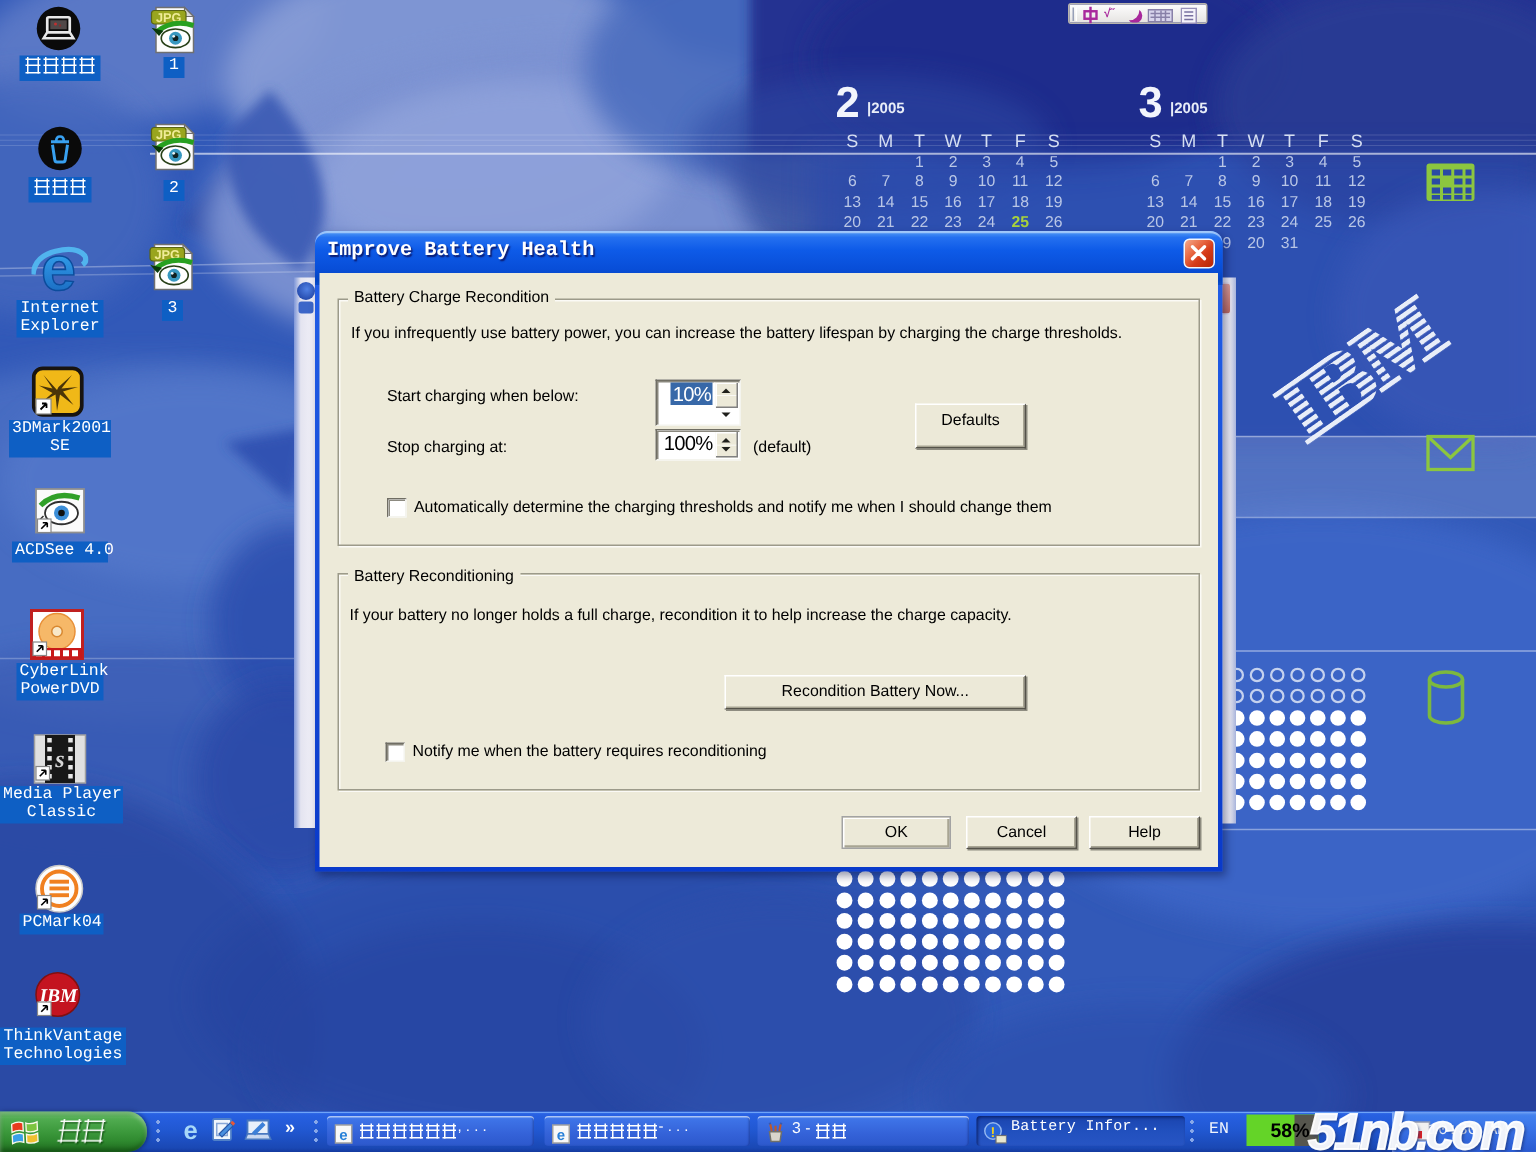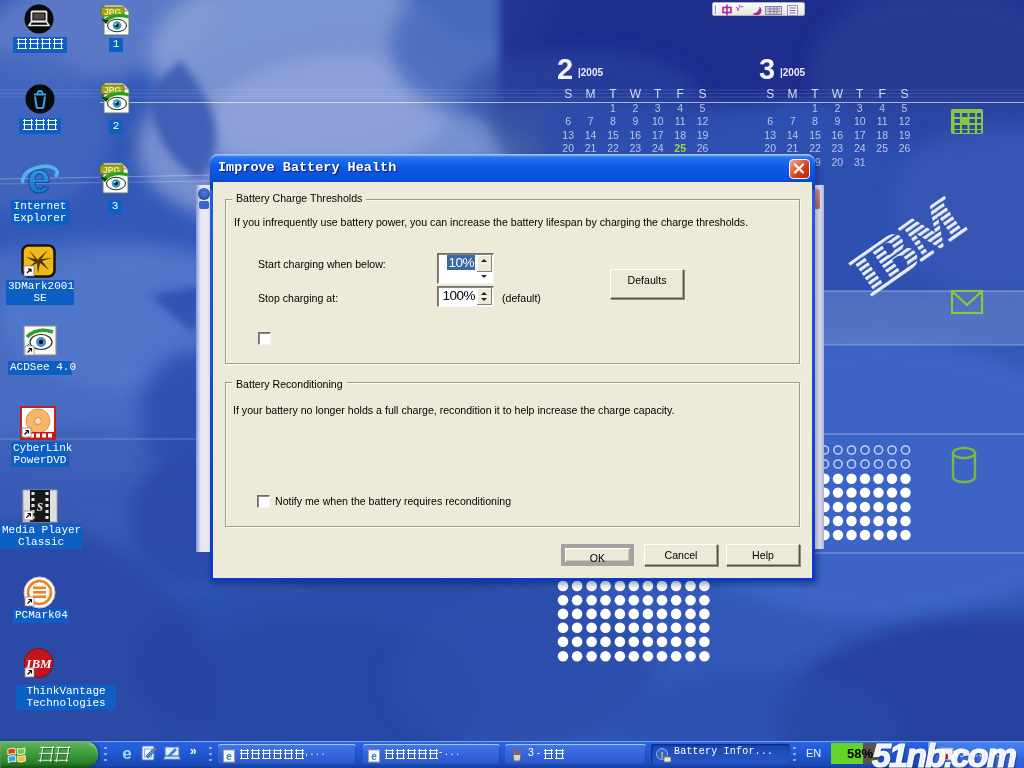--- a/index.html
+++ b/index.html
@@ -232,21 +232,21 @@
 <circle cx="662" cy="656.3" r="5.3"></circle>
 <circle cx="676.1" cy="656.3" r="5.3"></circle>
 <circle cx="690.5" cy="656.3" r="5.3"></circle>
 <circle cx="704.4" cy="656.3" r="5.3"></circle>
 </g>
 </svg>
 <style>
 .gb{position:absolute;border:1px solid #9C9A8A;box-shadow:1px 1px 0 rgba(255,255,255,.75),inset 1px 1px 0 rgba(255,255,255,.75)}
 .gl{position:absolute;background:#EDEAD9;padding:0 4px;font-size:10.6px}
 .btn{position:absolute;background:#ECE9D8;border:1px solid;border-color:#FFFFFF #55534A #55534A #FFFFFF;box-shadow:inset -1px -1px 0 #A8A593,1px 1px 0 rgba(64,62,54,.55);text-align:center;font-size:10.6px;line-height:20px;color:#000}
-.btn.dfl{border:4px solid #a3a3a3;box-shadow:inset 1px 1px 0 #fff,inset -1.5px -1.5px 0 #A8A593}
+.btn.dfl{border:1px solid #a3a3a3;box-shadow:inset 1px 1px 0 #fff,inset -1.5px -1.5px 0 #A8A593}
 .spin{position:absolute;background:#fff;border:1px solid;border-color:#706E64 #F4F4EE #F4F4EE #706E64;box-shadow:inset 1px 1px 0 #8A887E;font-size:13.5px;line-height:18px;text-align:right;padding-right:18px;letter-spacing:-0.5px}
 .spin:after{content:"";position:absolute;right:1px;top:1px;width:15px;height:17px;background:
 linear-gradient(#ECE9D8,#ECE9D8),linear-gradient(#ECE9D8,#ECE9D8);
 background-size:15px 8.5px;background-position:0 0,0 9px;background-repeat:no-repeat;
 border-left:1px solid #fff;
 box-shadow:inset -1px -1px 0 #808080,inset 1px 1px 0 #fff}
 .spin b{position:absolute;right:6px;width:0;height:0;border-left:3px solid transparent;border-right:3px solid transparent;z-index:3}
 .spin b.u{top:5px;border-bottom:3.5px solid #20201C}
 .spin b.d{bottom:5px;border-top:3.5px solid #20201C}
 .cb{position:absolute;width:13px;height:13px;background:#fff;border:1px solid;border-color:#706E64 #F4F4EE #F4F4EE #706E64;box-shadow:inset 1px 1px 0 #8C8A80}
@@ -501,21 +501,21 @@
 <path d="M4.5,27.5 L8.5,23.5 M8.5,23.5 L8.5,26.5 M8.5,23.5 L5.5,23.5" stroke="#000" stroke-width="1.1" fill="none"></path>
 </svg>
 <div class="lbl" style="left:13px;top:609px;width:56px">PCMark04</div>
 
 <svg class="abs" style="left:22px;top:647px" width="33" height="34">
 <circle cx="16.5" cy="16" r="14.5" fill="#C41420" stroke="#801010" stroke-width="1"></circle>
 <text x="17" y="21" text-anchor="middle" font-size="13" font-weight="bold" font-style="italic" fill="#fff" font-family="'Liberation Serif',serif">IBM</text>
 <rect x="3" y="21" width="9" height="9" fill="#fff" stroke="#888" stroke-width="0.8"></rect>
 <path d="M5.5,27.5 L9.5,23.5 M9.5,23.5 L9.5,26.5 M9.5,23.5 L6.5,23.5" stroke="#000" stroke-width="1.1" fill="none"></path>
 </svg>
-<div class="lbl" style="left:16px;top:685px;width:100px">ThinkVantage
+<div class="lbl" style="left:0px;top:685px;width:84px">ThinkVantage
 Technologies
 </div>
 <svg class="abs" style="left:100px;top:4px" width="33" height="32">
 <path d="M4,1 L23,1 L29,7 L29,31 L4,31 Z" fill="#FCFCFC" stroke="#707070" stroke-width="1"></path>
 <path d="M23,1 L23,7 L29,7 Z" fill="#D8D8D8" stroke="#707070" stroke-width="0.8"></path>
 <rect x="1" y="3" width="23" height="9" rx="2" fill="#99A51E" stroke="#5A6414" stroke-width="0.8"></rect>
 <text x="12.5" y="10.5" text-anchor="middle" font-size="8.5" font-weight="bold" fill="#F0EC98" font-family="'Liberation Sans',sans-serif">JPG</text>
 <path d="M4,17.5 Q15,8.5 29,13" fill="none" stroke="#28A020" stroke-width="3.4"></path>
 <path d="M6,20 L1,14.5 L9,16.5 Z" fill="#0A3A0A"></path>
 <ellipse cx="17" cy="21.5" rx="9.5" ry="6.2" fill="#fff" stroke="#284018" stroke-width="1.1"></ellipse>
@@ -561,32 +561,34 @@
  <div class="abs" style="left:0;top:0;width:605px;height:36px;border-radius:8px 8px 0 0;background:linear-gradient(#58A0F6 0%,#2470F0 12%,#0E5BE8 35%,#084ED8 70%,#0344C2 92%,#0A4ECC 100%);box-shadow:inset 0 1.5px 0 rgba(255,255,255,.45)">
   <div style="position:absolute;left:8px;top:6px;font-family:'Liberation Mono',monospace;font-weight:bold;font-size:13.5px;color:#fff;text-shadow:1px 1px 1px rgba(10,10,80,.8);white-space:pre">Improve Battery Health</div>
   <div style="position:absolute;left:579px;top:5px;width:21px;height:20px;border-radius:4px;border:1.5px solid #F2F6FC;background:linear-gradient(135deg,#F4A889 0%,#E86A45 35%,#D63C1A 60%,#B42606 100%)">
    <svg width="18" height="17">
             <path d="M5,4.5 L13,12.5 M13,4.5 L5,12.5" stroke="#fff" stroke-width="2.2" stroke-linecap="round"></path>
           </svg>
   </div>
  </div>
  <div class="abs" id="cli" style="left:3px;top:28px;width:599px;height:396px;background:#EDEAD9;font-size:10.6px;color:#000">
   <div class="gb" style="left:12px;top:16.5px;width:575px;height:165px"></div>
-  <div class="gl" style="left:19px;top:10px">Battery Charge Thresholds</div>
+  <div class="gl" style="left:19px;top:10px">Battery Charge Recondition</div>
   <div class="abs" style="left:21px;top:34px">If you infrequently use battery power, you can increase the battery lifespan by charging the charge thresholds.</div>
   <div class="abs" style="left:45px;top:76px">Start charging when below:</div>
   <div class="spin" style="left:224px;top:71px;width:57px;height:31px"><span style="background:#3768A8;color:#fff;padding:0 1px">10%</span><b class="u"></b><b class="d"></b></div>
   <div class="abs" style="left:45px;top:110px">Stop charging at:</div>
   <div class="spin" style="left:224px;top:104px;width:57px;height:21px"><span>100%</span><b class="u"></b><b class="d"></b></div>
   <div class="abs" style="left:289px;top:110px">(default)</div>
   <div class="btn" style="left:397px;top:87px;width:74px;height:30px">Defaults</div>
   <div class="cb" style="left:45px;top:150px"></div>
+  <div class="abs" style="left:63px;top:150px">Automatically determine the charging thresholds and notify me when I should change them</div>
   <div class="gb" style="left:12px;top:200px;width:575px;height:145px"></div>
   <div class="gl" style="left:19px;top:195.5px">Battery Reconditioning</div>
   <div class="abs" style="left:20px;top:222px">If your battery no longer holds a full charge, recondition it to help increase the charge capacity.</div>
+  <div class="btn" style="left:270px;top:268px;width:201px;height:23px">Recondition Battery Now...</div>
   <div class="cb" style="left:44px;top:313px"></div>
   <div class="abs" style="left:62px;top:313px">Notify me when the battery requires reconditioning</div>
   <div class="btn dfl" style="left:348px;top:362px;width:73px;height:22px">OK</div>
   <div class="btn" style="left:431px;top:362px;width:74px;height:22px">Cancel</div>
   <div class="btn" style="left:513px;top:362px;width:74px;height:22px">Help</div>
  </div>
 </div>
 
 <div class="abs" style="left:0;top:741px;width:1024px;height:27px;background:linear-gradient(#3C74EC 0%,#2760E2 8%,#2158D2 45%,#1A48B4 90%,#143A9E 100%);box-shadow:inset 0 1px 0 #6FA4F8">
  <div class="abs" style="left:0;top:0;width:98px;height:27px;border-radius:0 13px 13px 0;background:linear-gradient(#2E8C2E 0%,#52AE52 15%,#3F9C3F 45%,#2F8A2F 72%,#1E6A1E 100%);box-shadow:inset 0 2px 3px rgba(255,255,255,.4),inset 0 -2px 3px rgba(0,40,0,.35),1px 0 3px rgba(0,20,60,.5)">
@@ -655,21 +657,21 @@
       </div>
  <div class="tbt act" style="left:651px;width:139px">
         <svg width="15" height="15" style="margin:2px 3px 0 0">
           <circle cx="6" cy="6" r="5.5" fill="#2A66D8" stroke="#90B4F0"></circle>
           <text x="6" y="10" text-anchor="middle" font-size="9.5" font-weight="bold" fill="#F0D020" font-family="'Liberation Sans',sans-serif">!</text>
           <rect x="8" y="9" width="7" height="5" fill="#E8E8D0" stroke="#707070" stroke-width="0.8"></rect>
         </svg>
         <span style="color:#fff;font-size:10px;font-family:'Liberation Mono',monospace;letter-spacing:0.2px">Battery Infor...</span>
       </div>
  <div class="abs sep" style="left:793px;top:5px"></div>
- <div class="abs" style="left:806px;top:6px;color:#F0F4FC;font-size:11px;font-family:Liberation Sans, sans-serif">EN</div>
+ <div class="abs" style="left:806px;top:6px;color:#F0F4FC;font-size:11px;font-family:Liberation Mono, monospace">EN</div>
  <div class="abs" style="left:831px;top:2px;width:48px;height:21px;background:#64D428;overflow:hidden">
   <div class="abs" style="left:32px;top:0;width:16px;height:21px;background:#56564E"></div>
   <div class="abs" style="left:16px;top:3px;width:48px;font-weight:bold;font-size:13px;color:#000">58%</div>
  </div>
  <div class="abs" style="left:928px;top:0;width:96px;height:27px;background:linear-gradient(#4584F0 0%,#3A74E8 40%,#2A5AD0 100%);box-shadow:inset 1.5px 1px 2px rgba(255,255,255,.35)"></div>
       <svg class="abs" style="left:940px;top:5px" width="15" height="16">
         <rect x="1" y="2" width="12" height="12" fill="#F0F0F0" stroke="#9098B0"></rect>
         <rect x="3" y="8" width="5" height="5" fill="#E02020"></rect>
       </svg>
  <div class="abs" style="left:952px;top:7px;color:#E8EEF8;font-size:11px;font-family:'Liberation Mono',monospace">10:30 AM</div>

